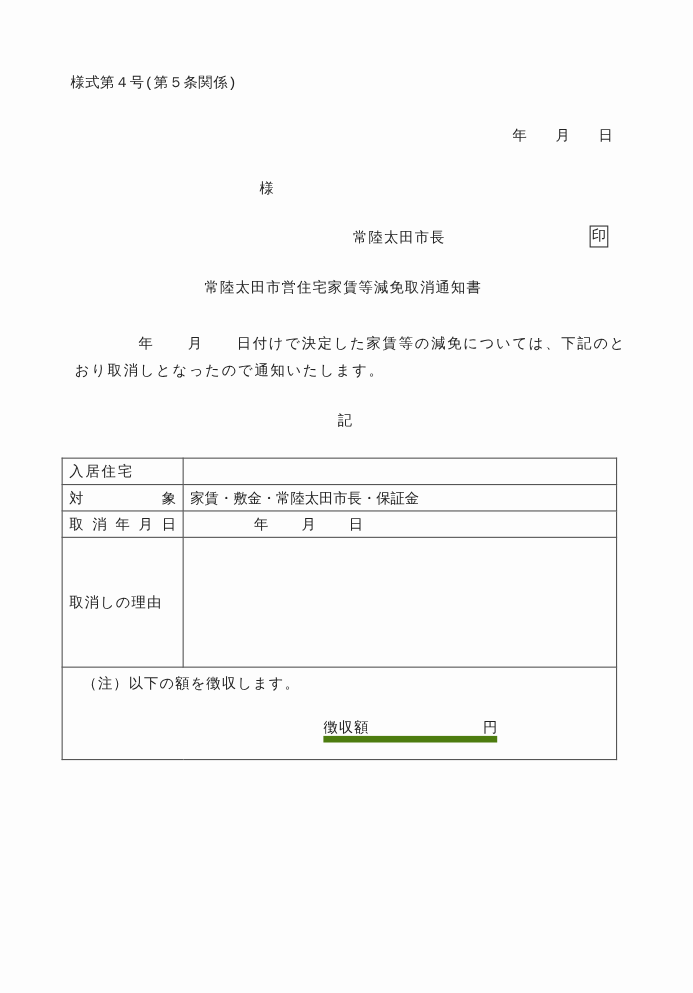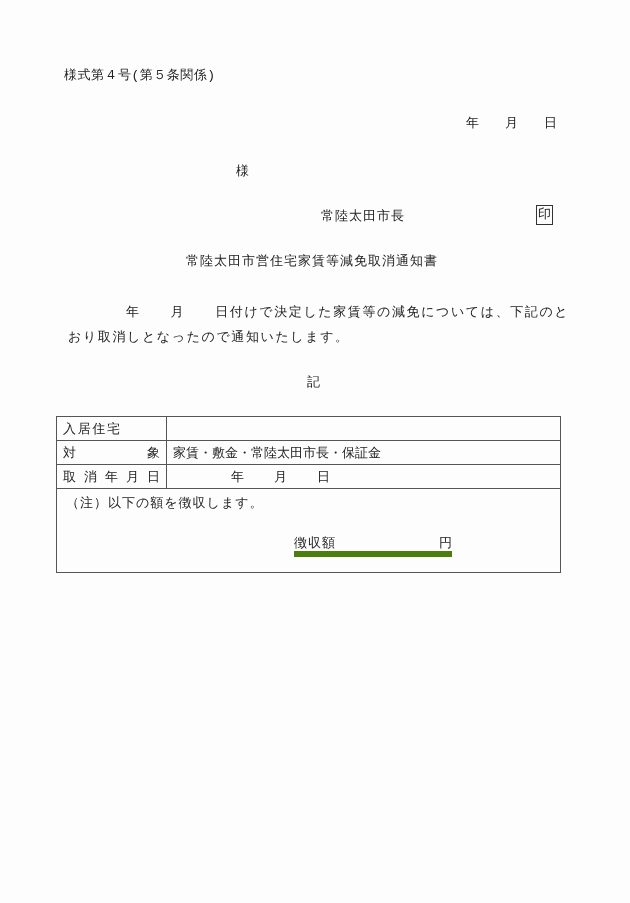--- a/index.html
+++ b/index.html
@@ -53,21 +53,21 @@
     table.form td.label {
       width: 97px;
       letter-spacing: 0;
     }
     .spread { display: flex; justify-content: space-between; }
     .date-cell span { display: inline-block; }
     .date-cell .lead { width: 58px; }
     .date-cell .g { width: 30px; }
     tr.reason td { height: 117px; }
     tr.note td { height: 78px; vertical-align: top; padding-top: 5px; }
-    .note-text { margin-left: 3px; letter-spacing: 1px; }
+    .note-text { margin-left: 12px; letter-spacing: 1px; }
     .collect {
       margin-top: 22px;
       margin-left: 231px;
       display: inline-block;
       border-bottom: 6px solid #4d7c0f;
       width: 158px;
       position: relative;
       height: 17px;
     }
     .collect .lbl { position: absolute; left: 0; top: 0; letter-spacing: 1px; }
@@ -120,20 +120,24 @@
       <div class="spread">
         <span>取</span>
         <span>消</span>
         <span>年</span>
         <span>月</span>
         <span>日</span>
       </div>
     </td>
     <td class="date-cell"><span class="lead"></span><span>年</span><span class="g"></span><span>月</span><span class="g"></span><span>日</span></td>
   </tr>
+  <tr class="reason">
+    <td class="label"><span style="letter-spacing:1px;">取消しの理由</span></td>
+    <td></td>
+  </tr>
   <tr class="note">
     <td colspan="2">
       <div class="note-text">（注）以下の額を徴収します。</div>
       <div class="collect">
         <span class="lbl">徴収額</span>
         <span class="yen">円</span>
       </div>
     </td>
   </tr>
 </tbody>

